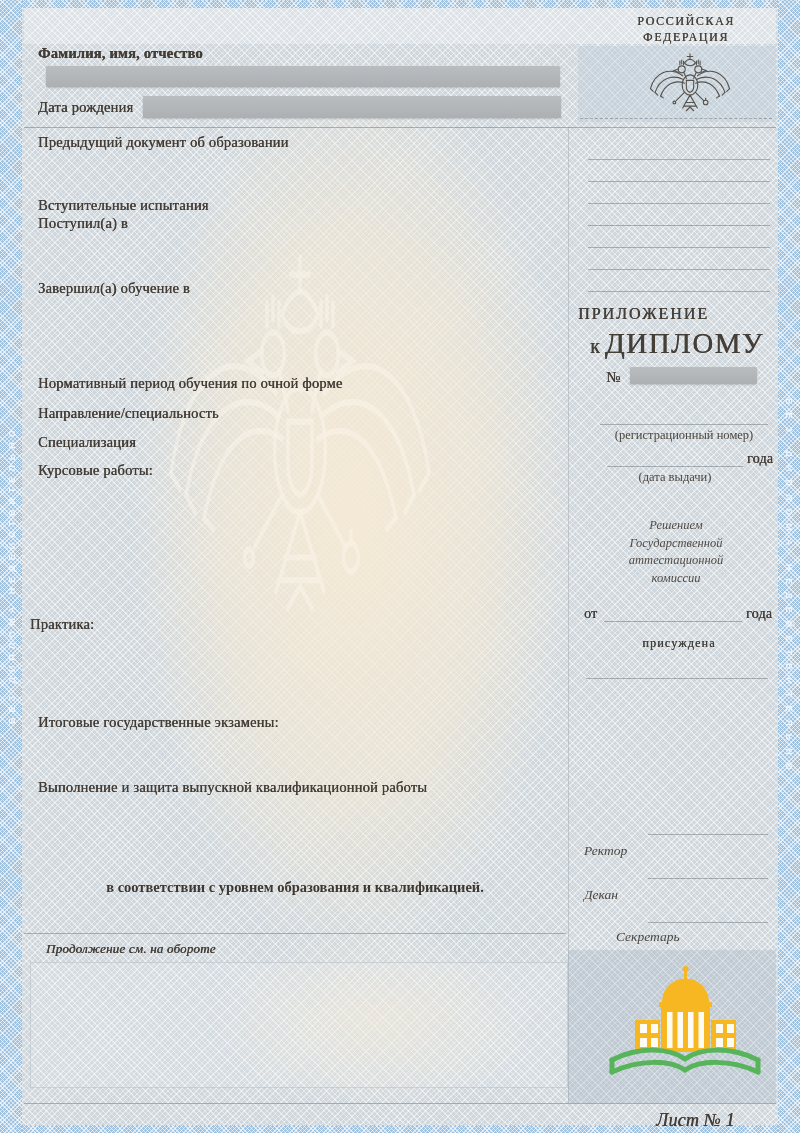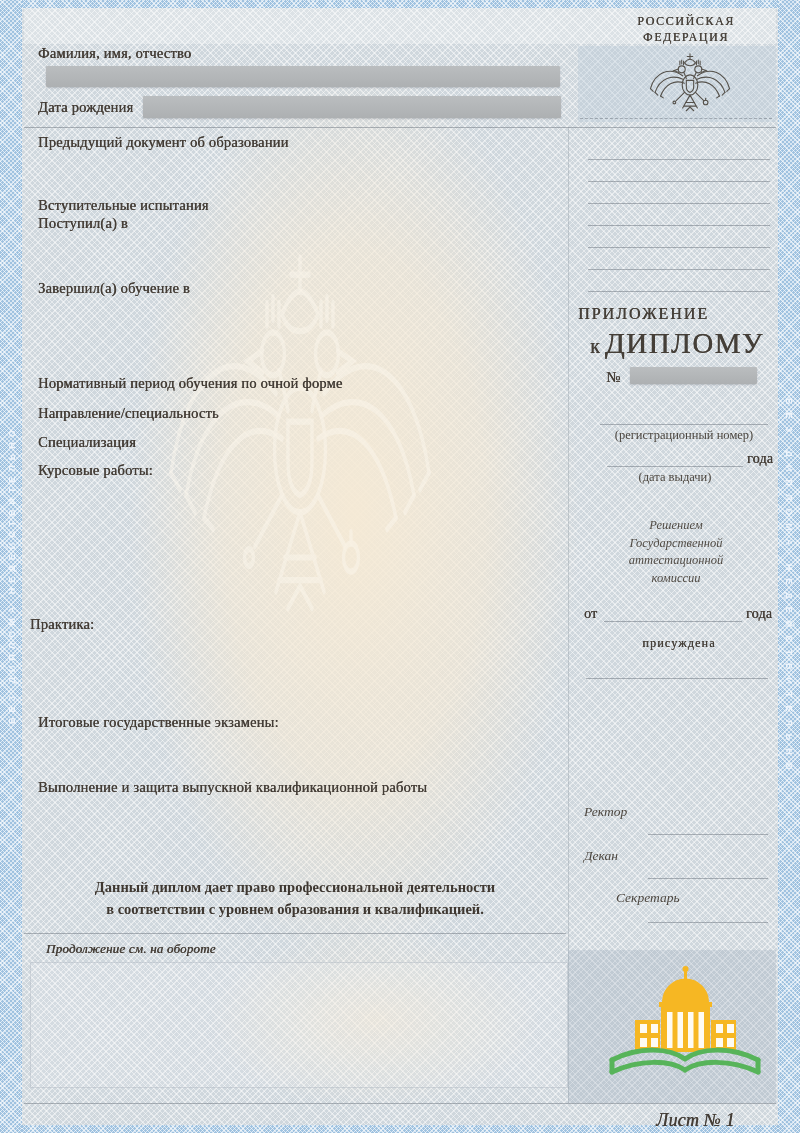--- a/index.html
+++ b/index.html
@@ -45,21 +45,21 @@
   .sb-title1 { position:absolute; left:578px; top:305px; width:198px; text-align:left;
                font-size:16px; letter-spacing:2px; color:#453f38; text-shadow:.4px 0 0 currentColor; white-space:nowrap; }
   .sb-title2 { position:absolute; left:578px; top:327px; width:198px; text-align:center;
                color:#453f38; text-shadow:.4px 0 0 currentColor; white-space:nowrap; }
   .sb-title2 .pre  { font-size:20px; letter-spacing:1px; }
   .sb-title2 .word { font-size:29px; letter-spacing:1.5px; }
   .decision { position:absolute; left:584px; top:517px; width:184px; text-align:center;
               font-style:italic; font-size:12.5px; line-height:17.5px; color:#514b44; }
   .awarded { position:absolute; left:584px; top:636px; width:190px; text-align:center;
              font-size:12px; letter-spacing:1.2px; color:#453f38; text-shadow:.3px 0 0 currentColor; }
-  .siglbl { position:absolute; font-style:italic; font-size:13.5px; color:#4c463f; }
+  .siglbl { position:absolute; font-style:italic; font-size:13.5px; color:#4c463f;margin-top:39px; }
   .logo-box { position:absolute; left:568px; top:950px; width:208px; height:153px;
               background:rgba(142,160,178,.22); }
   .cont-box { position:absolute; left:30px; top:962px; width:536px; height:124px;
               border:1px solid rgba(165,175,185,.4); background:rgba(255,255,255,.12); }
   .emblem-band { position:absolute; left:578px; top:46px; width:198px; height:76px;
                  background:rgba(183,200,216,.33); }
   .topband { position:absolute; left:24px; top:8px; width:752px; height:36px; background:rgba(255,255,255,.28); }
   .wm { position:absolute; left:150px; top:235px; opacity:.5; }
   svg { display:block; }
 </style>
@@ -100,39 +100,38 @@
   <div class="edge" style="left:22px;top:0;width:756px;height:8px;"></div>
   <div class="edge" style="left:22px;top:1125px;width:756px;height:8px;"></div>
 
   <div class="sec sec-left">БЕЗ ДИПЛОМА НЕДЕЙСТВИТЕЛЬНО</div>
   <div class="sec sec-right">БЕЗ ДИПЛОМА НЕДЕЙСТВИТЕЛЬНО</div>
 
   <div class="hline" style="left:24px;top:127px;width:752px;"></div>
   <div class="vline" style="left:568px;top:127px;height:976px;"></div>
   <div class="dashedline" style="left:580px;top:118px;width:192px;"></div>
 
-  <div class="lbl" style="left:38px;top:45px;">Фамилия, имя, отчество</div>
+  <div class="lbl" style="left:38px;top:45px;font-weight:bold;">Фамилия, имя, отчество</div>
   <div class="bar" style="left:46px;top:66px;width:514px;height:21px;"></div>
   <div class="lbl" style="left:38px;top:99px;">Дата рождения</div>
   <div class="bar" style="left:143px;top:96px;width:418px;height:22px;"></div>
 
   <div class="lbl" style="left:38px;top:134px;">Предыдущий документ об образовании</div>
   <div class="lbl" style="left:38px;top:197px;">Вступительные испытания</div>
   <div class="lbl" style="left:38px;top:215px;">Поступил(а) в</div>
   <div class="lbl" style="left:38px;top:280px;">Завершил(а) обучение в</div>
   <div class="lbl" style="left:38px;top:375px;">Нормативный период обучения по очной форме</div>
   <div class="lbl" style="left:38px;top:405px;">Направление/специальность</div>
   <div class="lbl" style="left:38px;top:434px;">Специализация</div>
   <div class="lbl" style="left:38px;top:462px;">Курсовые работы:</div>
   <div class="lbl" style="left:30px;top:616px;">Практика:</div>
   <div class="lbl" style="left:38px;top:714px;">Итоговые государственные экзамены:</div>
   <div class="lbl" style="left:38px;top:779px;">Выполнение и защита выпускной квалификационной работы</div>
 
   <div class="statement">
-    <div>Данный диплом дает право профессиональной деятельности</div>
     <div>в соответствии с уровнем образования и квалификацией.</div>
   </div>
 
   <div class="hline" style="left:24px;top:933px;width:542px;"></div>
   <div class="lbl it" style="left:46px;top:941px;font-size:13px;">Продолжение см. на обороте</div>
   <div class="cont-box"></div>
 
   <div class="country">
     <div>РОССИЙСКАЯ</div>
     <div>ФЕДЕРАЦИЯ</div>

